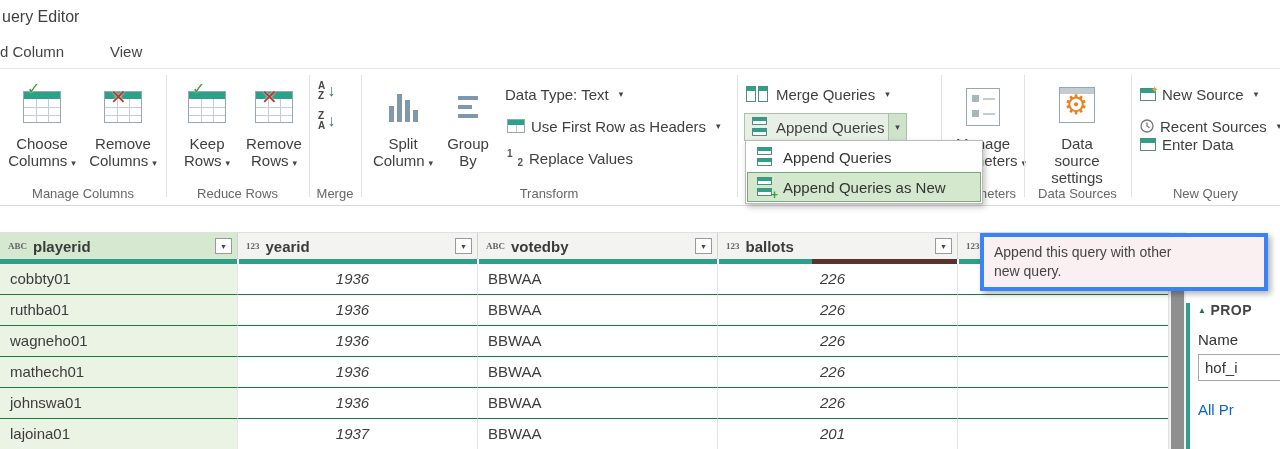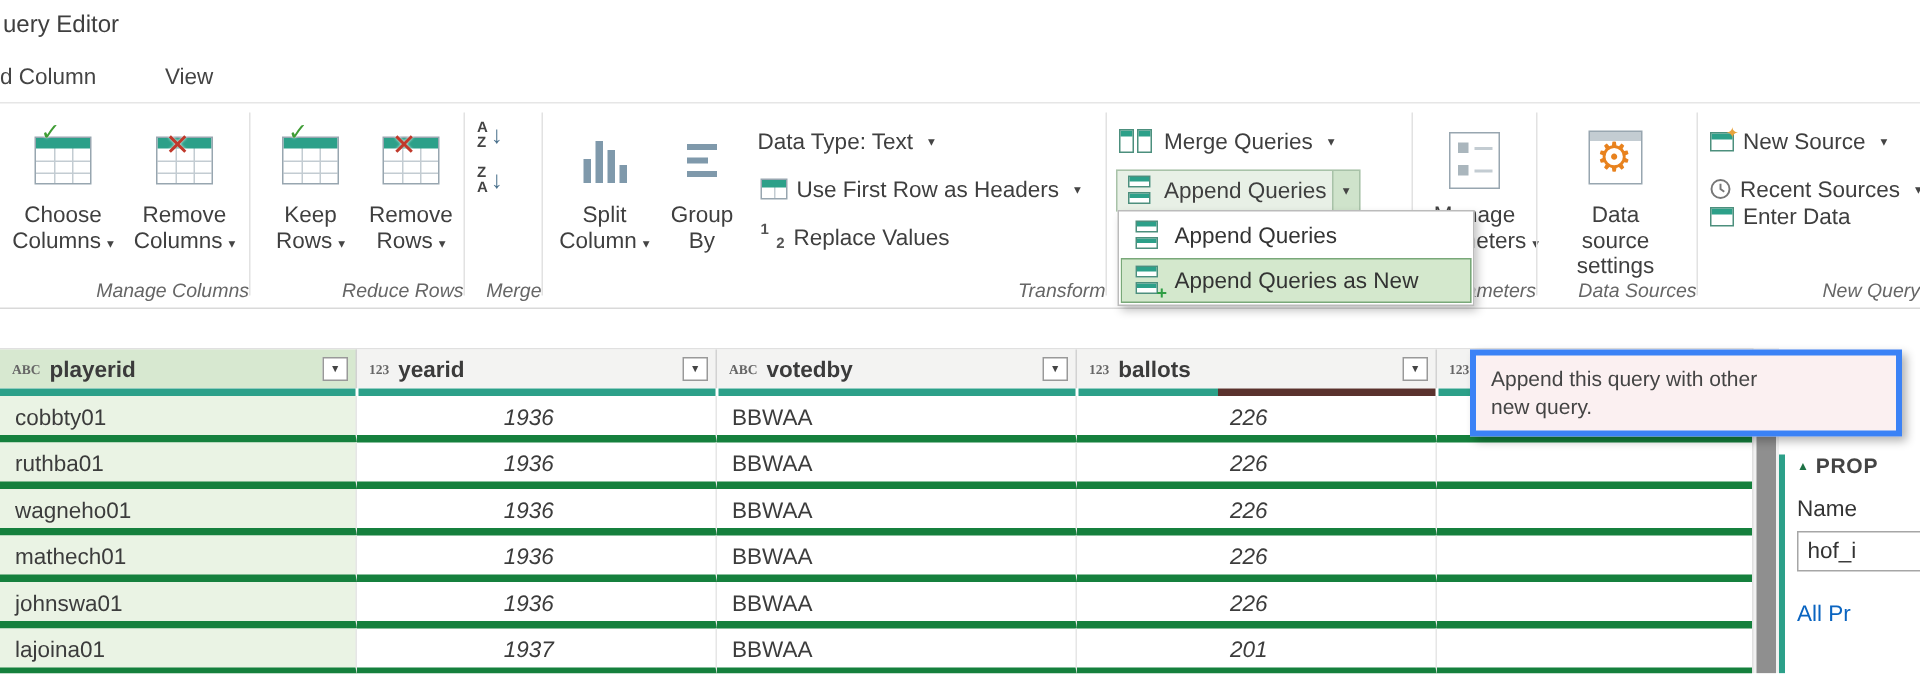--- a/index.html
+++ b/index.html
@@ -9,21 +9,21 @@
 
   
   .wtitle { position:absolute; left:2px; top:8px; font-size:16px; color:#3f3f3f; }
   .tab { position:absolute; top:43px; font-size:15px; color:#444; cursor:default; }
   .tab-add { left:0; } .tab-view { left:110px; }
 
   
   .ribbon { position:absolute; left:0; top:68px; width:1280px; height:138px; background:#fff;
             border-top:1px solid #e6e6e6; border-bottom:1px solid #d9d9d9; }
   .vsep { position:absolute; top:6px; height:122px; width:1px; background:#e2e2e2; }
-  .grp { position:absolute; top:117px; font-size:13px; color:#666; text-align:right;font-style:italic; }
+  .grp { position:absolute; top:117px; font-size:13px; color:#666; text-align:center; }
   .bigbtn { position:absolute; top:10px; display:flex; flex-direction:column; align-items:center; }
   .icon-wrap { height:56px; display:flex; align-items:center; justify-content:center; position:relative; }
   .blabel { font-size:15px; line-height:17px; color:#3f3f3f; text-align:center; }
   .dd { font-size:9px; margin-left:4px; color:#444; }
   .gicon { width:38px; height:32px; border:1px solid #98a6b0; background-color:#fff;
     background-image:
       linear-gradient(var(--accent,#2ca089),var(--accent,#2ca089)),
       linear-gradient(#c3ccd2,#c3ccd2), linear-gradient(#c3ccd2,#c3ccd2),
       linear-gradient(#c3ccd2,#c3ccd2), linear-gradient(#c3ccd2,#c3ccd2);
     background-size:100% 7px, 1px 100%, 1px 100%, 100% 1px, 100% 1px;
@@ -104,21 +104,21 @@
     color:#3b3b3b; background:#f3f3f2; border-right:1px solid #d2d2d2; overflow:hidden; white-space:nowrap; }
   .hcell.selh { background:var(--selHdr,#d7e8d0); }
   .ticon { font-size:9px; font-weight:700; color:#666; letter-spacing:0;font-family:Liberation Serif, serif; }
   .fbtn { margin-left:auto; width:17px; height:16px; border:1px solid #999; background:#fff; display:flex;
     align-items:center; justify-content:center; font-size:7px; color:#444; flex:none; }
   .qbar { position:relative; height:5px; background:#fff; }
   .qseg { position:absolute; top:0; height:5px; background:var(--accent,#2ca089); }
   .qseg.dark { background:var(--maroon,#5a322e); }
   .trow { display:flex; height:31px; }
   .cell { height:31px; line-height:30px; font-size:15px; color:#3c3c3c; border-right:1px solid #e6e6e6;
-    border-bottom:5px solid #15803d; overflow:hidden; white-space:nowrap; }
+    border-bottom:1px solid #15803d; overflow:hidden; white-space:nowrap; }
   .hc0 { width:238px; } .hc1 { width:240px; } .hc2 { width:240px; } .hc3 { width:240px; } .hc4 { width:210px; border-right:none; }
   .trow .hc0 { background:var(--selCell,#eaf3e4); }
   .txt { padding-left:10px; }
   .num { font-style:italic; text-align:center; padding-right:10px; }
 
   
   .vscroll { position:absolute; left:1168px; top:232px; width:18px; height:217px; background:#f1f1f1; border-left:1px solid #e0e0e0; }
   .vthumb { position:absolute; left:2px; top:27px; width:13px; height:190px; background:#8f8f8f; }
 
   

